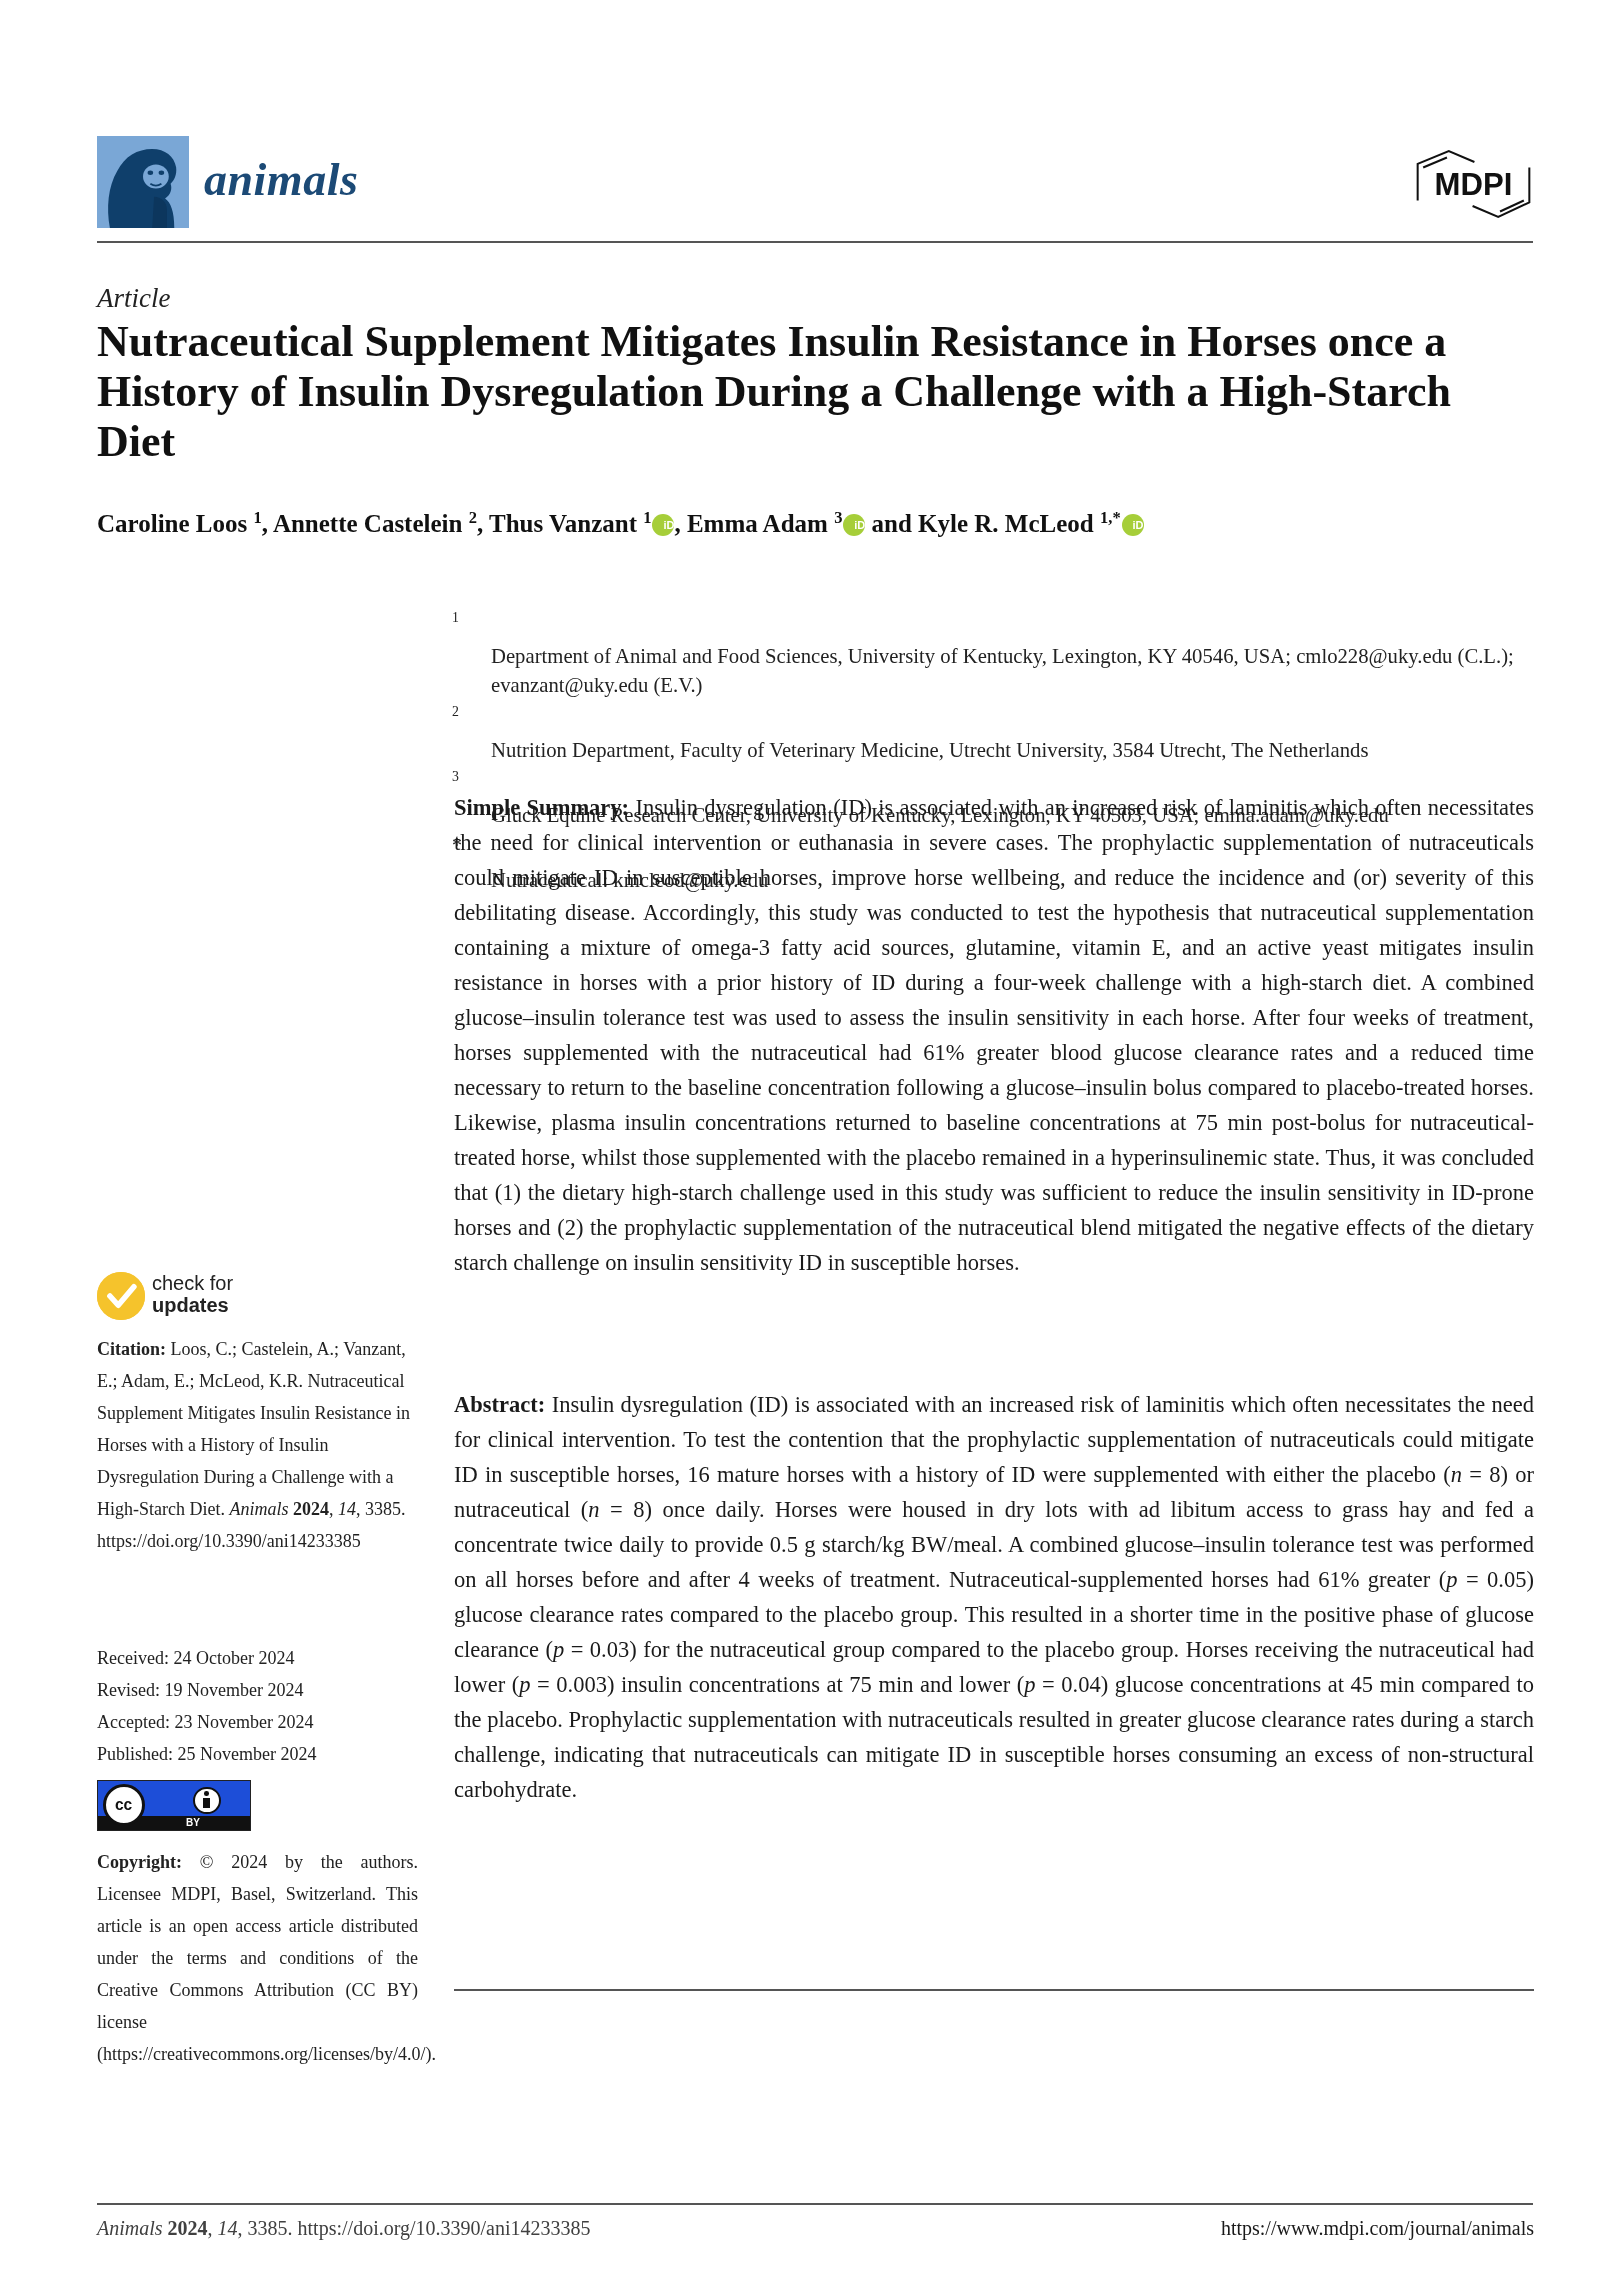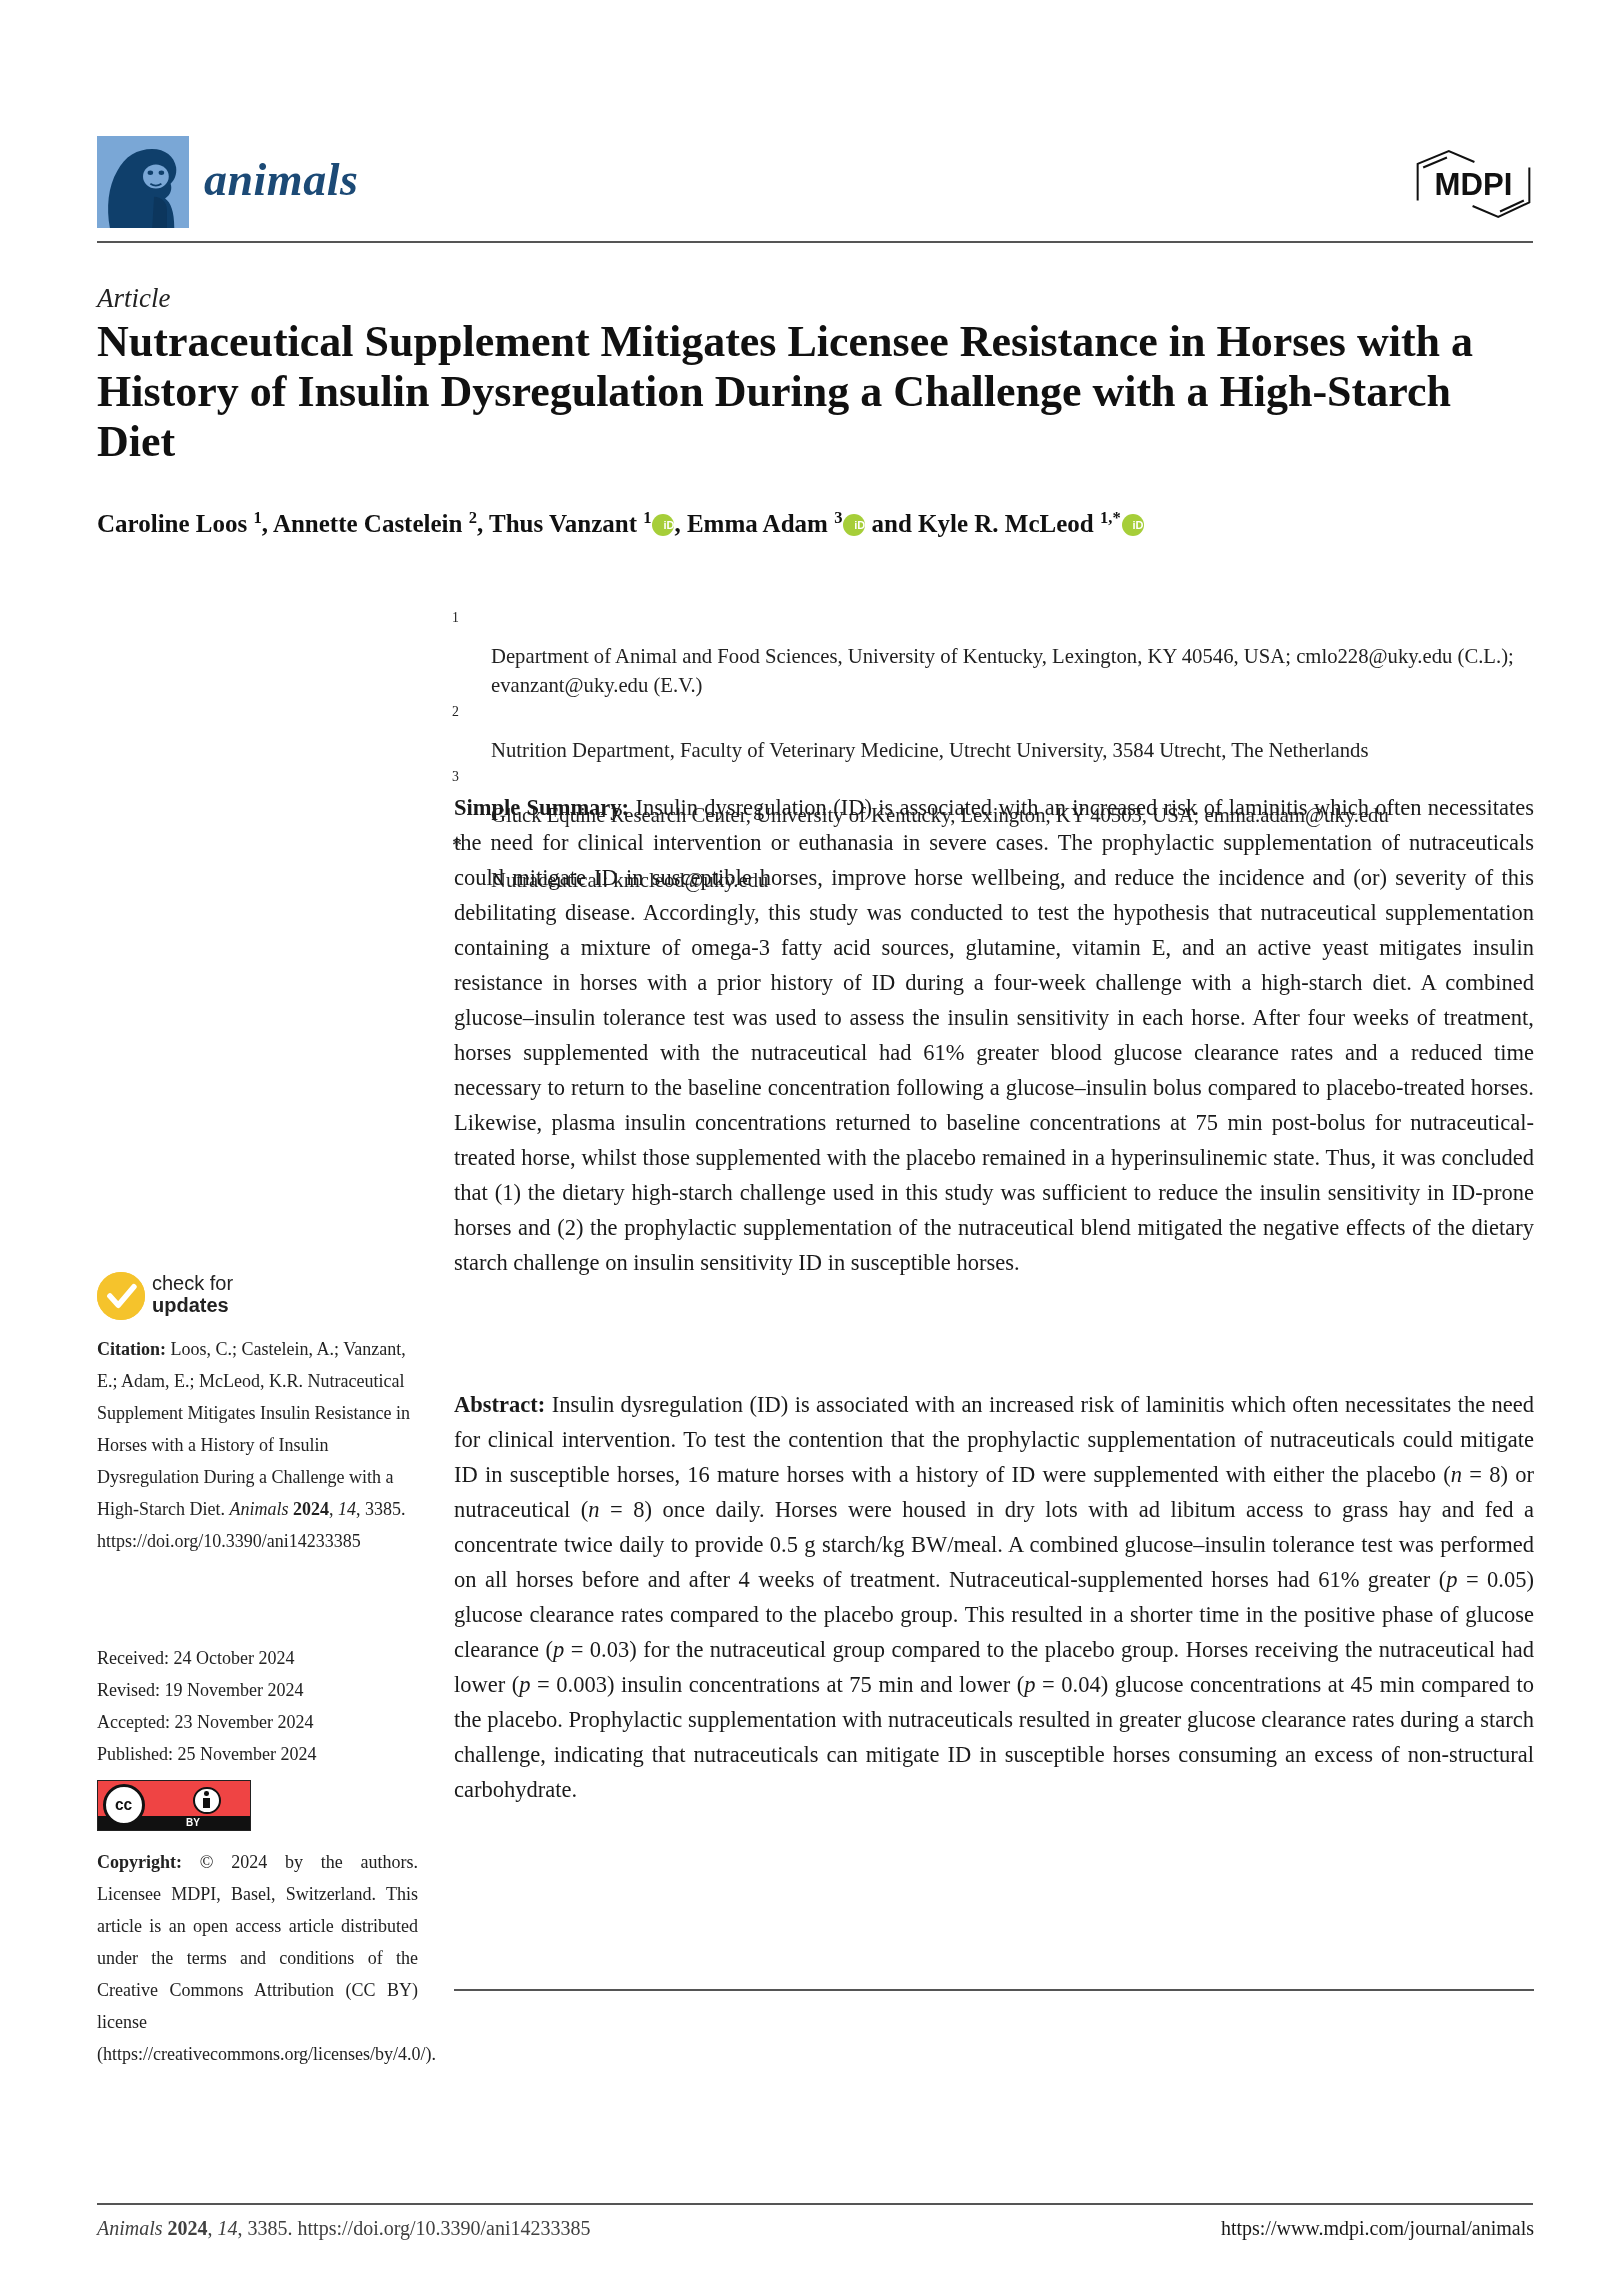--- a/index.html
+++ b/index.html
@@ -190,21 +190,21 @@
     .check-text .l1 { display: block; }
     .check-text .l2 { display: block; font-weight: bold; }
     .citation { top: 1333px; }
     .dates { top: 1642px; }
     .cc-badge {
       position: absolute;
       left: 97px;
       top: 1780px;
       width: 154px;
       height: 51px;
-      background: #ef4444;
+      background: #1d4ed8;
       border: 1.4px solid #222;
       overflow: hidden;
     }
     .cc-badge .cc-bottom {
       position: absolute;
       left: 0;
       bottom: 0;
       width: 100%;
       height: 13.8px;
       background: #111;
@@ -317,21 +317,21 @@
         <line x1="10" y1="20" x2="36" y2="9" stroke="#111" stroke-width="2.2"></line>
         <polyline points="126,20 126,58 92,74 64,62" fill="none" stroke="#111" stroke-width="2.2"></polyline>
         <line x1="120" y1="56" x2="94" y2="68" stroke="#111" stroke-width="2.2"></line>
         <text x="65" y="50" text-anchor="middle" font-family="Liberation Sans, DejaVu Sans, sans-serif" font-weight="bold" font-size="34" fill="#111">MDPI</text>
       </svg>
     </div>
   </div>
   <div class="header-rule"></div>
 
   <div class="article-type">Article</div>
-  <h1 class="title">Nutraceutical Supplement Mitigates Licensee Resistance in Horses with a History of Insulin Dysregulation During a Challenge with a High-Starch Diet</h1>
+  <h1 class="title">Nutraceutical Supplement Mitigates Insulin Resistance in Horses once a History of Insulin Dysregulation During a Challenge with a High-Starch Diet</h1>
 
   <div class="authors">
     <span>Caroline Loos</span>
     <sup>1</sup><span>, </span>
     <span>Annette Castelein</span>
     <sup>2</sup><span>, </span>
     <span>Thus Vanzant</span>
     <sup>1</sup><span class="orcid">iD</span><span>, </span>
     <span>Emma Adam</span>
     <sup>3</sup><span class="orcid">iD</span><span> and </span>

